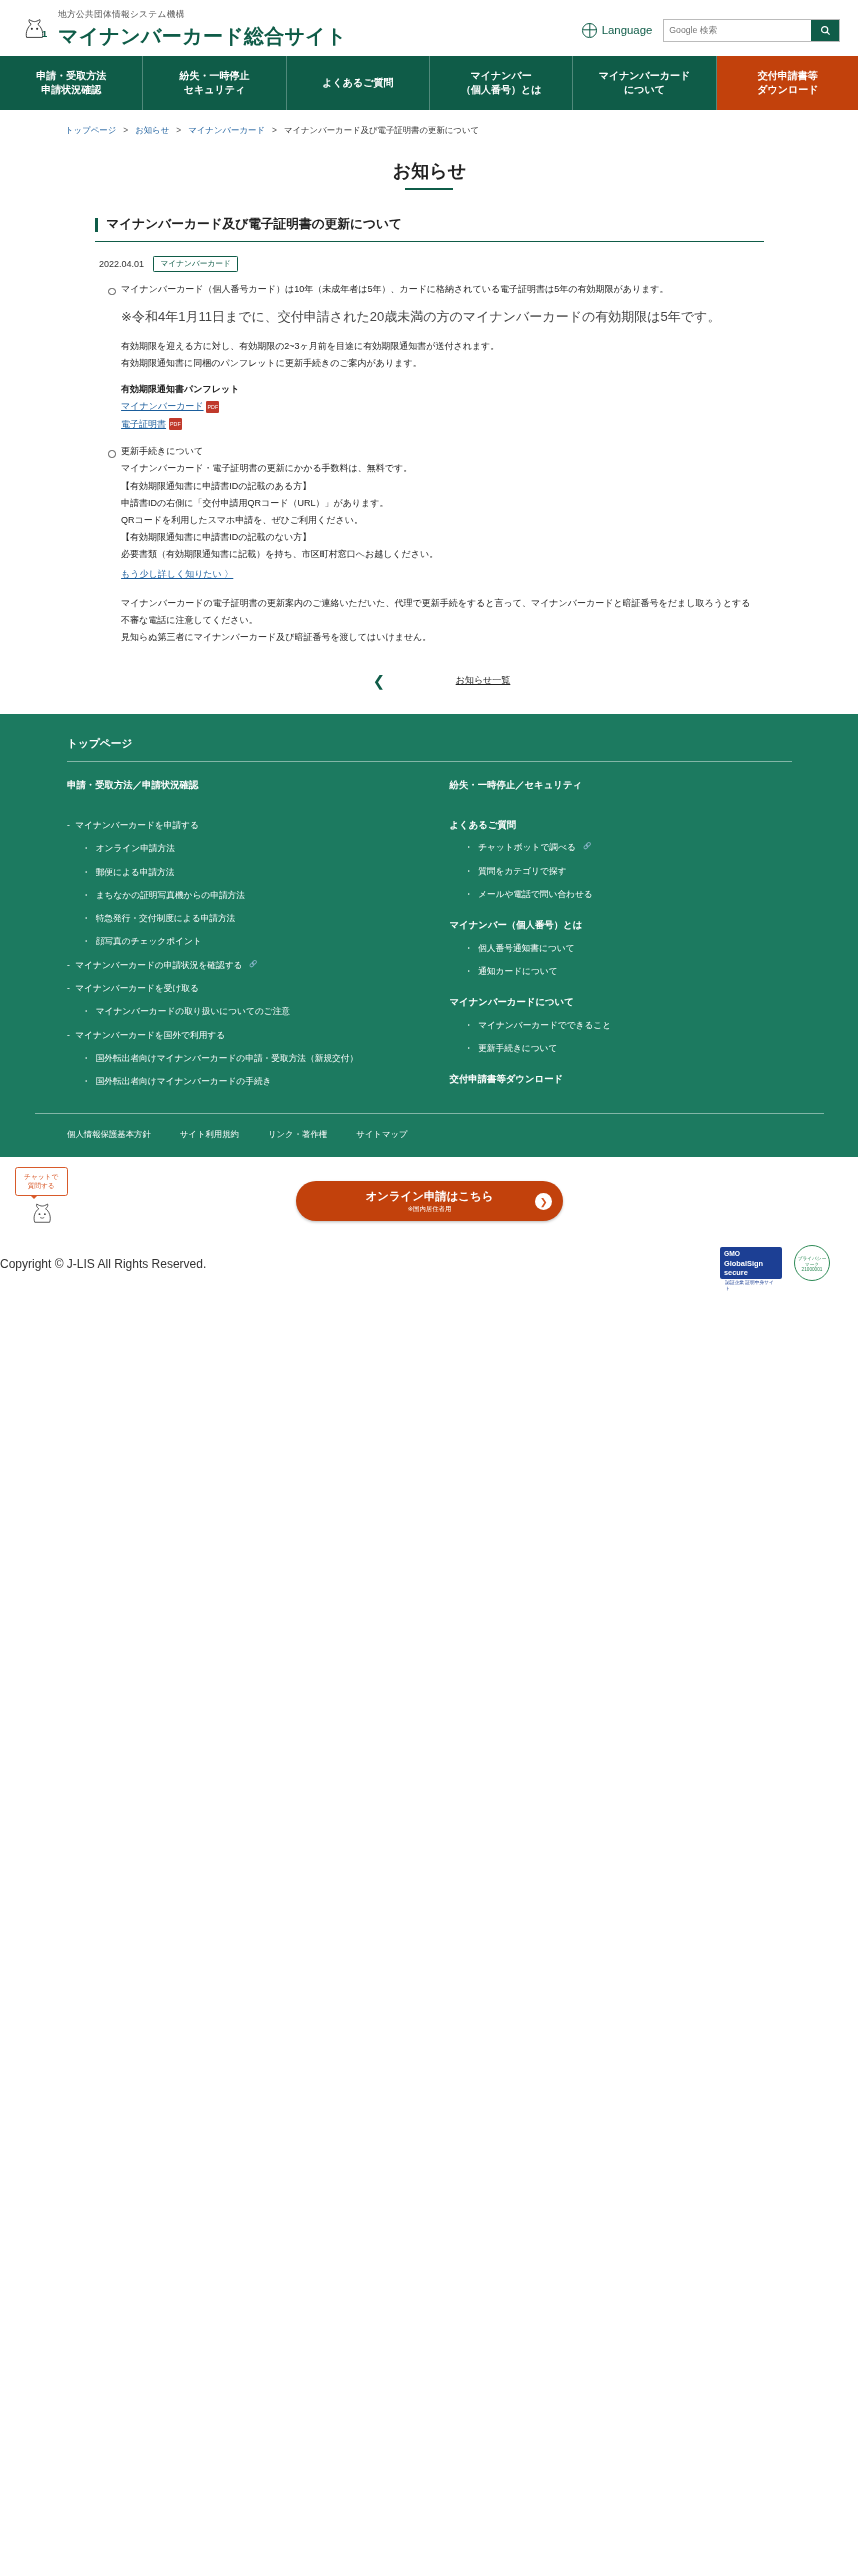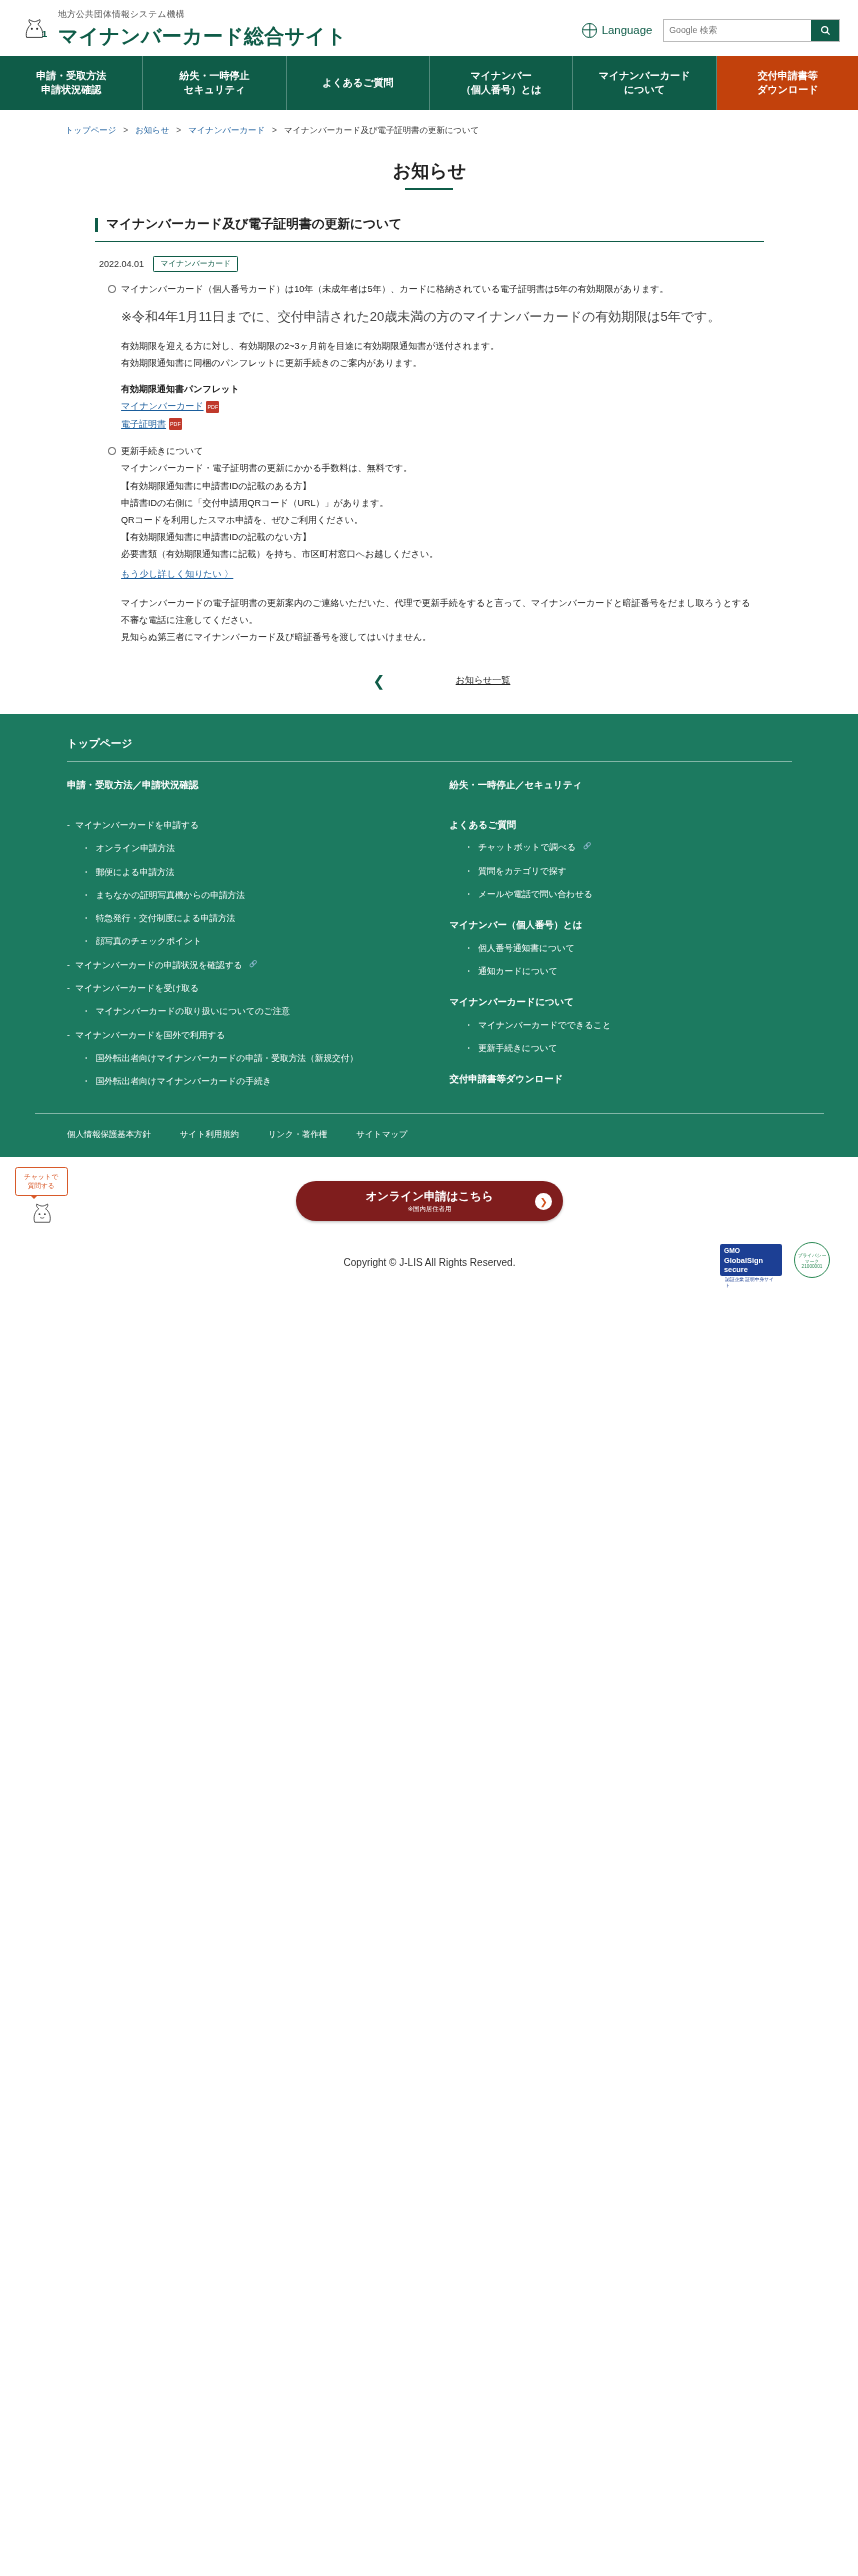--- a/index.html
+++ b/index.html
@@ -98,21 +98,21 @@
   .article-head h2 { font-size: 12.7px; font-weight: bold; }
 
   .meta { display: flex; align-items: center; gap: 9.4px; padding: 13.4px 4px 2.7px 4px; }
   .meta-date { font-size: 9px; color: #333; }
   .meta-tag {
     font-size: 7.7px; color: #0f5c48; border: 0.7px solid #0f5c48;
     padding: 2px 6px; border-radius: 1.3px; background: #fff;
   }
 
   .body-block { padding: 6.7px 6.7px 0 13.4px; font-size: 9px; line-height: 1.9; }
-  .bullet-row { display: flex; gap: 5.3px; align-items: flex-start; }
+  .bullet-row { display: flex; gap: 5.3px; align-items: center; }
   .circ {
     display: inline-block; width: 7.4px; height: 7.4px; border: 0.7px solid #555;
     border-radius: 50%; margin-top: 4px; flex: 0 0 auto;
   }
   .indent { padding-left: 12.7px; }
   .note { font-size: 13px; color: #444; line-height: 1.8; }
   .strong { font-weight: bold; }
   .link { color: #1a5d9c; text-decoration: underline; cursor: pointer; }
   .ext { font-size: 6.7px; margin-left: 2px; }
   .pdf-mark {
@@ -158,33 +158,33 @@
   }
   .chat-bubble:after {
     content: ""; position: absolute; bottom: -4px; left: 14.7px;
     border-left: 4px solid transparent; border-right: 4px solid transparent;
     border-top: 4px solid #d85a2a;
   }
   .chat-char { margin-top: 6.7px; display: flex; justify-content: center; }
 
   .cta-wrap { display: flex; justify-content: center; padding: 24px 0 6.7px 0; }
   .cta {
-    background: #7f1d1d; color: #fff; border-radius: 20px; width: 267px; height: 40px;
+    background: #c2410c; color: #fff; border-radius: 20px; width: 267px; height: 40px;
     display: flex; align-items: center; justify-content: center; position: relative;
     box-shadow: 0 1.3px 2.7px rgba(0,0,0,.25); cursor: pointer;
   }
   .cta-main { font-size: 11.4px; font-weight: bold; }
   .cta-sub { font-size: 6.4px; display: block; text-align: center; margin-top: 1.3px; }
   .cta-arrow {
     position: absolute; right: 10.7px; width: 17.4px; height: 17.4px; border-radius: 50%;
     background: #fff; color: #d4531f; display: flex; align-items: center; justify-content: center;
     font-size: 9.4px; font-weight: bold;
   }
 
-  .copyright { text-align: center; font-size: 10px; color: #333; padding: 29px 0 0 0; }
+  .copyright { text-align: left; font-size: 12px; color: #333; padding: 29px 0 0 0; }
   .seals { position: absolute; right: 29px; bottom: 17px; display: flex; gap: 12px; align-items: center; }
   .seal-gmo {
     width: 62px; height: 32px; background: #1c3f94; color: #fff; border-radius: 2px;
     font-size: 6px; line-height: 1.25; padding: 3.3px 4px; position: relative;
   }
   .seal-gmo .g1 { font-weight: bold; font-size: 6.7px; }
   .seal-gmo .g2 { font-weight: bold; font-size: 7.4px; }
   .seal-gmo .g3 { font-size: 4.7px; background: #fff; color: #1c3f94; margin-top: 2px; padding: 0.7px 1.3px; }
   .seal-round {
     width: 36px; height: 36px; border-radius: 50%; border: 1.3px solid #2e8b57;

